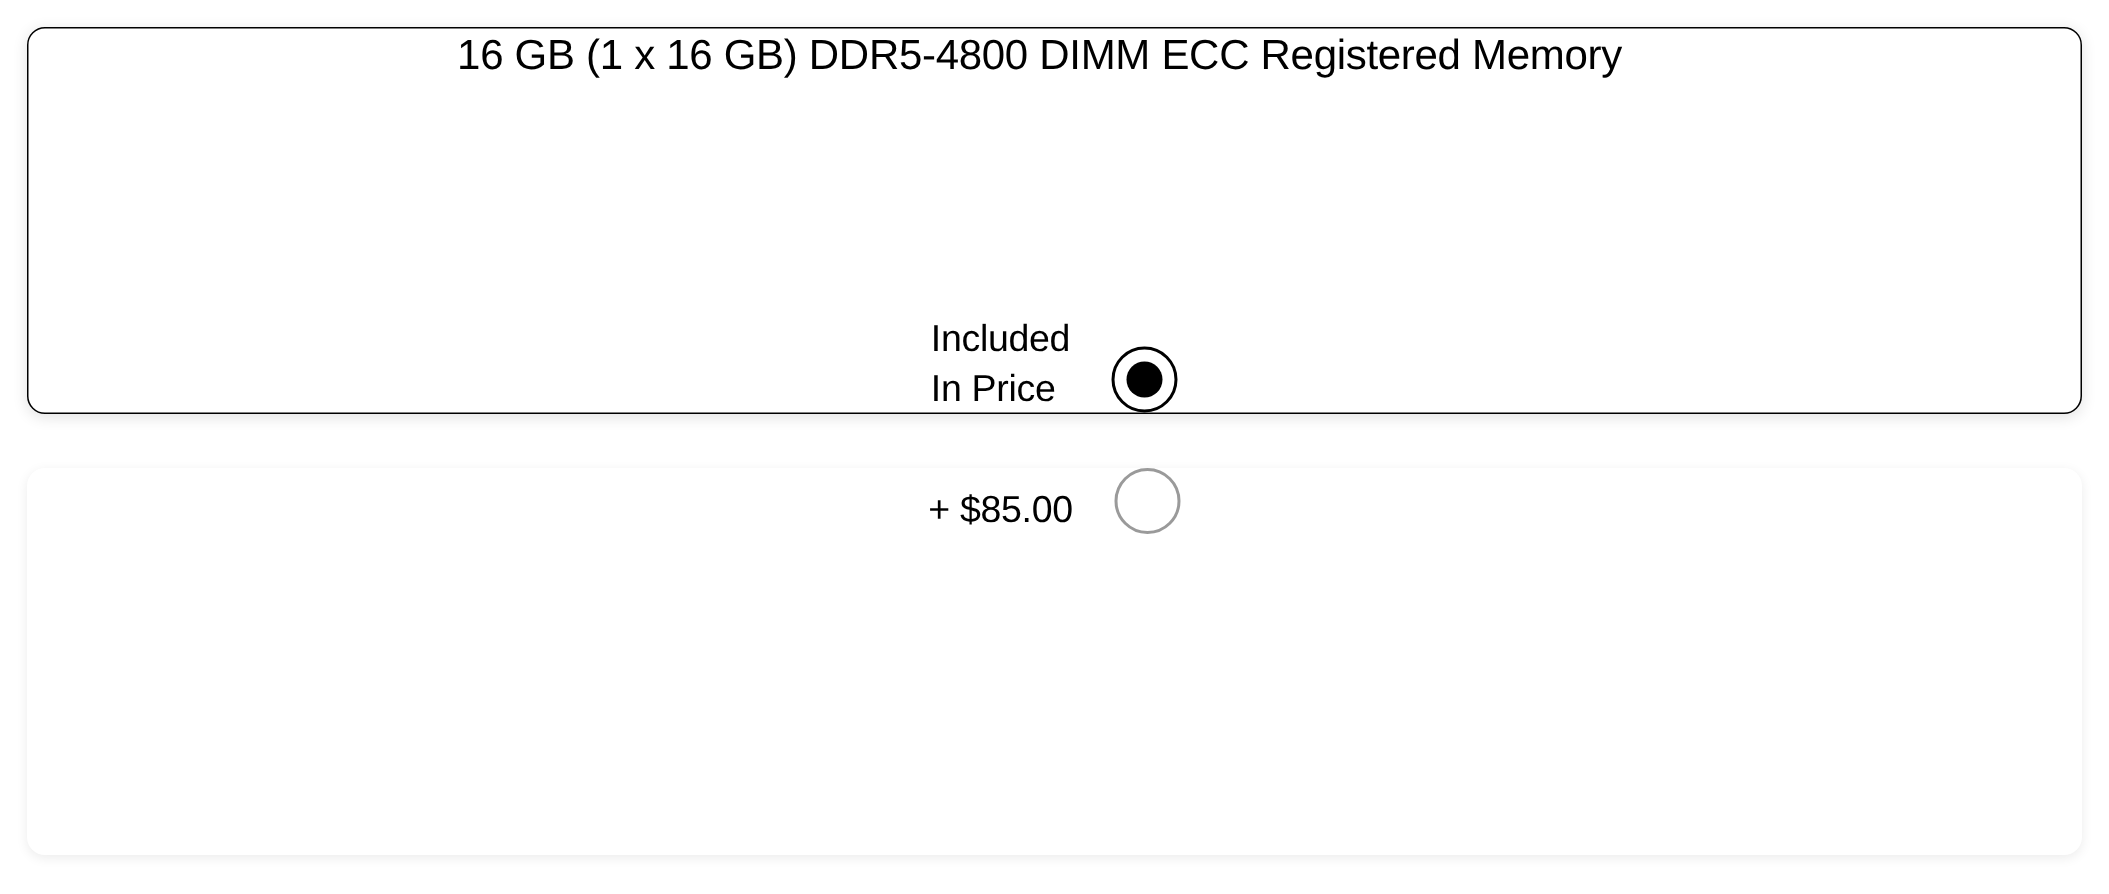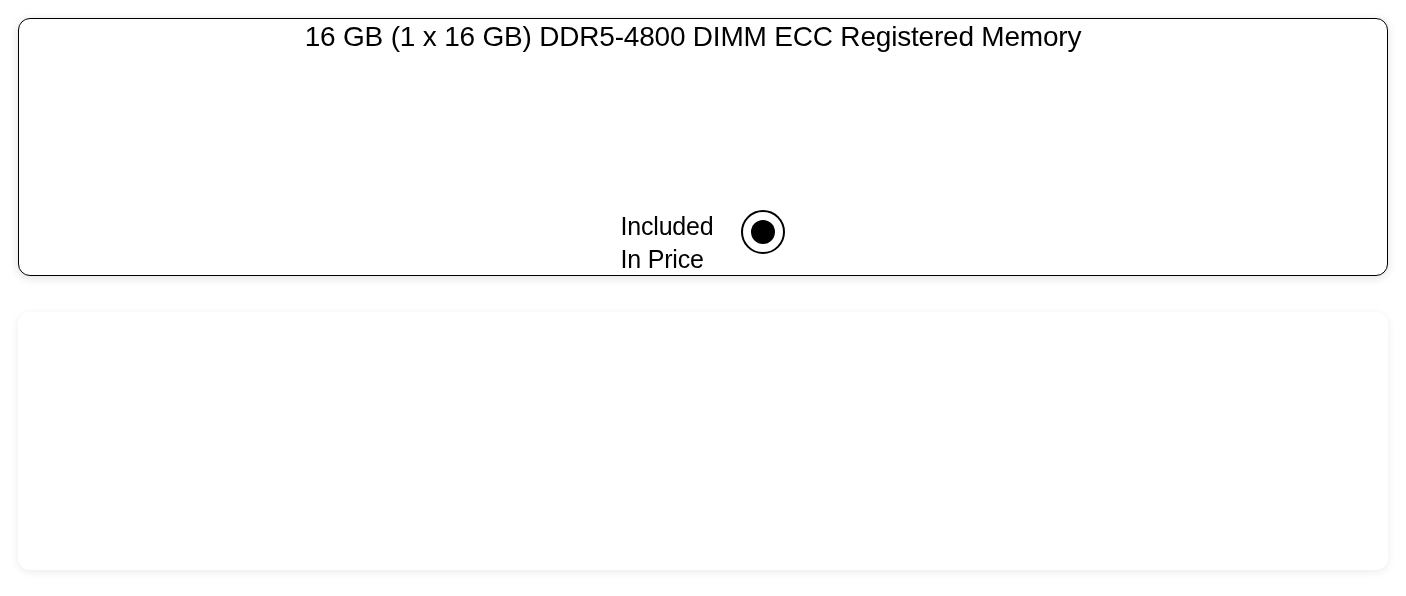--- a/index.html
+++ b/index.html
@@ -37,21 +37,21 @@
     font-size: 28px;
     font-weight: 400;
     color: #000000;
     line-height: 1.3;
     flex: 1;
     padding-right: 20px;
     letter-spacing: -0.2px;
   }
   .option-right {
     display: flex;
-    align-items: flex-start;
+    align-items: flex-end;
     gap: 28px;
   }
   .option-price {
     font-size: 25px;
     font-weight: 400;
     color: #000000;
     text-align: left;
     line-height: 1.3;
     letter-spacing: -0.2px;
   }
@@ -83,13 +83,17 @@
   <div class="option-right">
     <div class="option-price" style="white-space: pre-line;">Included
 In Price</div>
     <div class="radio">
       <div class="radio-inner"></div>
     </div>
   </div>
 </div>
 
 <div class="option-card">
+  <div class="option-right">
+    <div class="option-price">+ $85.00</div>
+    <div class="radio unselected"></div>
+  </div>
 </div>
 
 </body></html>

